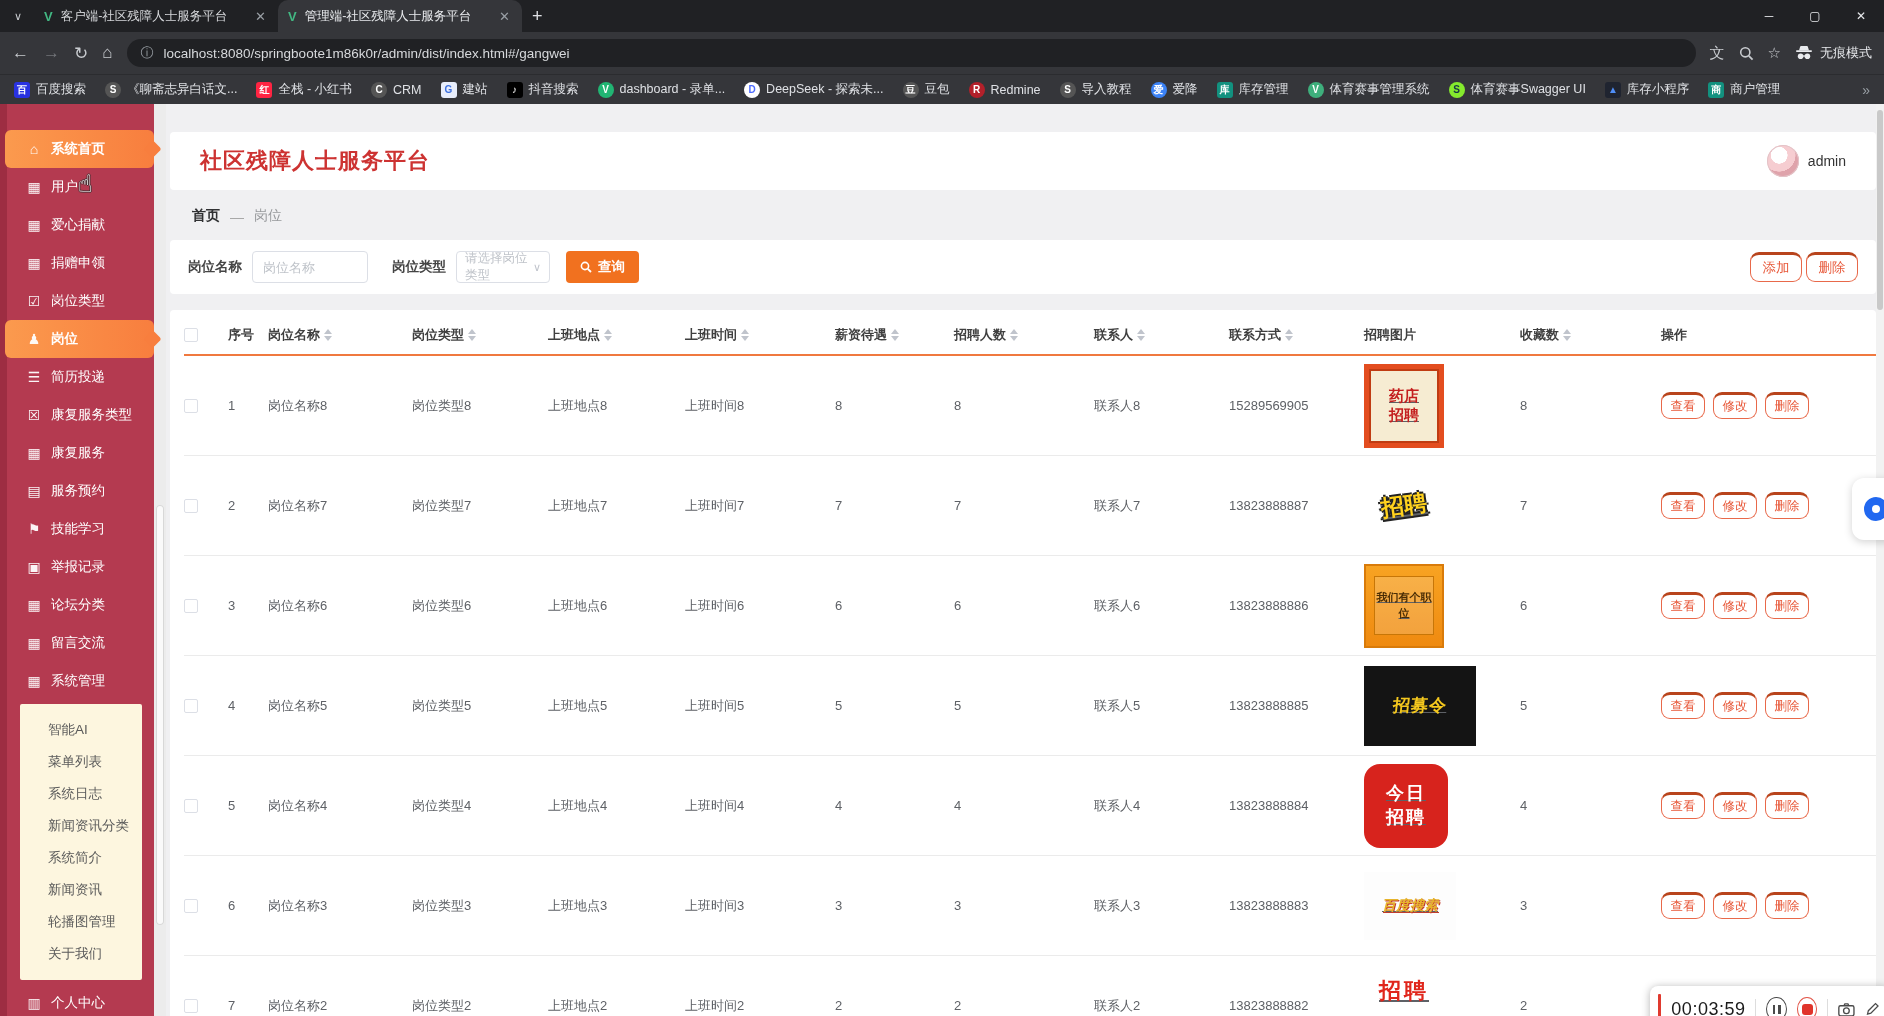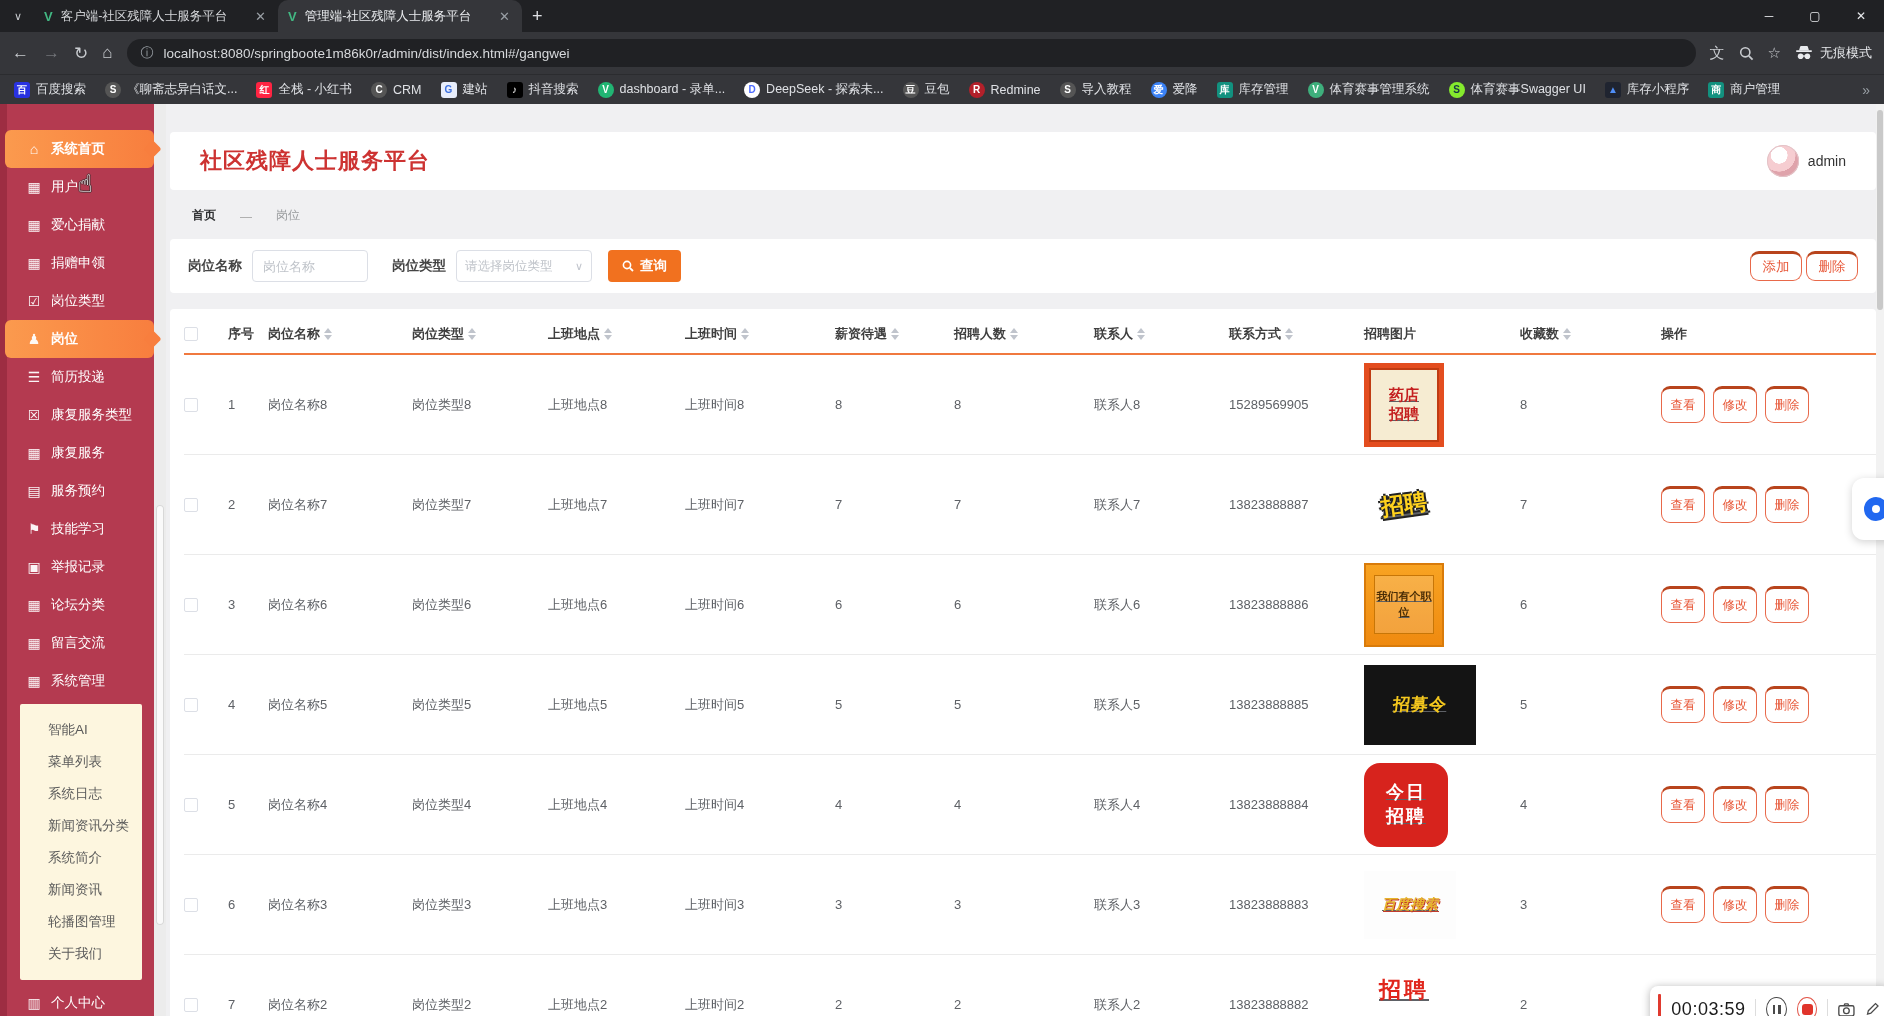--- a/index.html
+++ b/index.html
@@ -62,32 +62,32 @@
 
   .header-card { height:58px; background:#fff; border-radius:4px; margin-top:28px;
                  display:flex; align-items:center; padding:0 30px; }
   .page-title { color:#cd3332; font-size:22px; font-weight:bold; letter-spacing:1px; }
   .userbox { margin-left:auto; display:flex; align-items:center; gap:9px; }
   .avatar { width:32px; height:32px; border-radius:50%;
             background:radial-gradient(circle at 38% 32%, #ffffff 0 28%, #f6cdd1 29% 55%, #dfa3ab 56% 78%, #c9879a 79%);
             box-shadow:inset 0 0 0 1px #e3c4c8; }
   .username { color:#333; font-size:14px; }
 
-  .breadcrumb { margin:17px 0 15px 22px; font-size:12px; display:flex; gap:24px; align-items:flex-end; }
+  .breadcrumb { margin:17px 0 15px 22px; font-size:14px; display:flex; gap:10px; align-items:flex-end; }
   .bc-home { color:#303133; font-weight:bold; }
   .bc-sep { color:#a8a8a8; }
   .bc-cur { color:#97999c; }
 
   .filter-card { height:54px; background:#fff; border-radius:4px; display:flex; align-items:center;
                  padding:0 18px; gap:10px; }
   .f-label { font-size:13.5px; color:#444; font-weight:bold; }
   .f-input { width:116px; height:32px; border:1px solid #dcdfe6; border-radius:4px; padding:0 10px;
              font-size:13px; color:#606266; background:#fff; }
   .f-input::placeholder { color:#bfc3c9; }
-  .f-select { width:136px; height:32px; border:1px solid #dcdfe6; border-radius:4px; padding:0 8px;
+  .f-select { width:94px; height:32px; border:1px solid #dcdfe6; border-radius:4px; padding:0 8px;
               display:flex; align-items:center; justify-content:space-between; color:#bfc3c9; font-size:12.5px; }
   .f-select .chev { color:#c0c4cc; font-size:11px; }
   .btn-search { height:32px; margin-left:6px; padding:0 14px; background:#f1711f; color:#fff; border:none;
                 border-radius:4px; font-size:13.5px; font-weight:bold; display:flex; align-items:center; gap:6px; }
   .right-btns { margin-left:auto; display:flex; gap:4px; }
   .btn-ghost { min-width:52px; height:30px; background:#fff; color:#e8593a; font-size:13.5px;
                border:1px solid #e8694a; border-top:3px solid #b8441c; border-radius:9px; padding:0 10px; }
 
   .table-card { background:#fff; border-radius:4px; margin-top:16px; padding:6px 0 0 14px;
                 overflow:hidden; height:760px; }
@@ -96,21 +96,21 @@
            align-items:center; }
   .thead { height:40px; border-bottom:2px solid #f0793f; }
   .th { display:flex; align-items:center; gap:4px; font-size:13px; color:#3f3f3f; font-weight:bold; }
   .caret { display:inline-flex; flex-direction:column; gap:2px; }
   .caret i { width:0; height:0; border-left:4px solid transparent; border-right:4px solid transparent; display:block; }
   .caret .up { border-bottom:5px solid #c0c4cc; }
   .caret .dn { border-top:5px solid #c0c4cc; }
   .trow { height:100px; border-bottom:1px solid #ebebeb; font-size:13px; color:#5e6166; }
   .cb { width:14px; height:14px; border:1px solid #dcdfe6; border-radius:2px; background:#fff; display:inline-block; }
   .actions { display:flex; gap:8px; }
-  .btn-mini { min-width:44px; height:37px; background:#fff; color:#e8593a; font-size:12.5px;
+  .btn-mini { min-width:44px; height:27px; background:#fff; color:#e8593a; font-size:12.5px;
               border:1px solid #e8694a; border-top:3px solid #b8441c; border-radius:9px; padding:0 8px; }
 
   
   .poster { width:80px; height:84px; display:flex; align-items:center; justify-content:center;
             text-align:center; overflow:hidden;text-decoration:underline; }
   .poster span { display:block; font-weight:bold; }
   .poster.p1 { background:#f6ecd2; border:5px solid #e34d1f; box-shadow:0 0 0 2px #c03c12 inset; }
   .poster.p1 span { width:2.3em; font-size:15px; color:#c41f1f; line-height:1.25; }
   .poster.p2 { background:#fff; height:92px; }
   .poster.p2 span { font-size:23px; color:#ffd21e; transform:rotate(-8deg);

